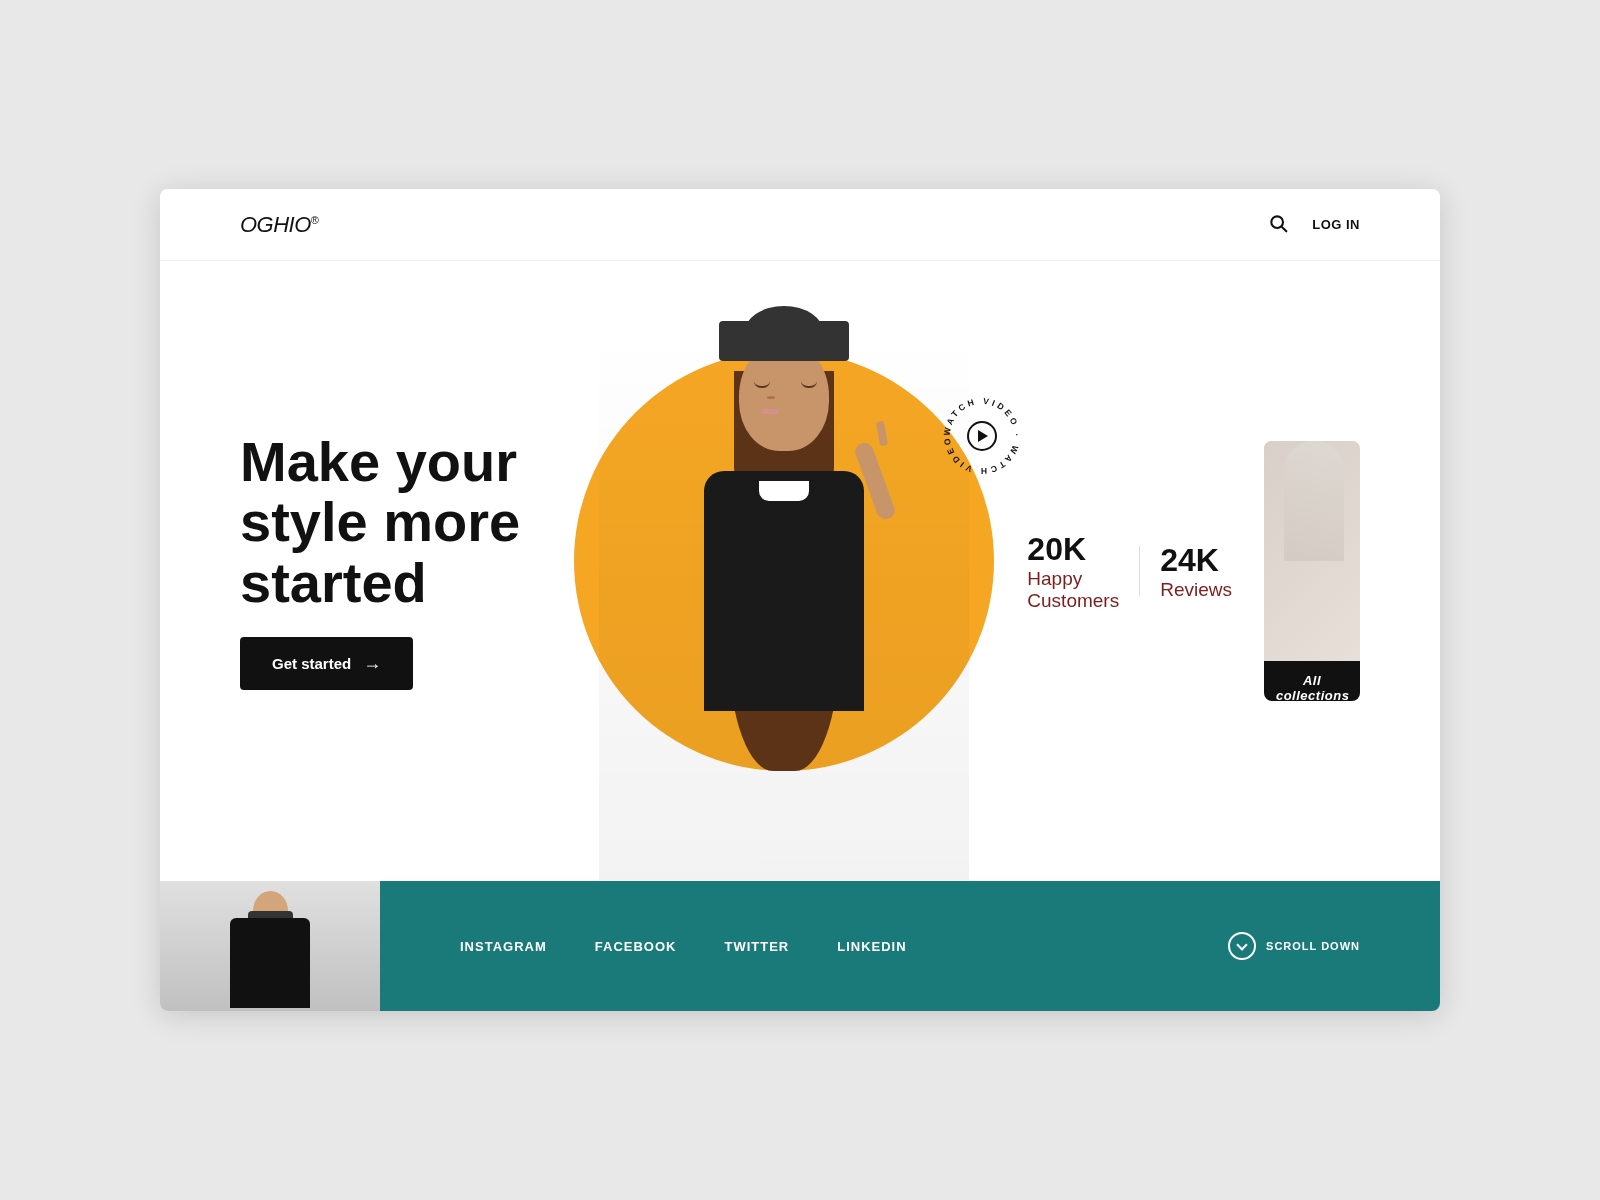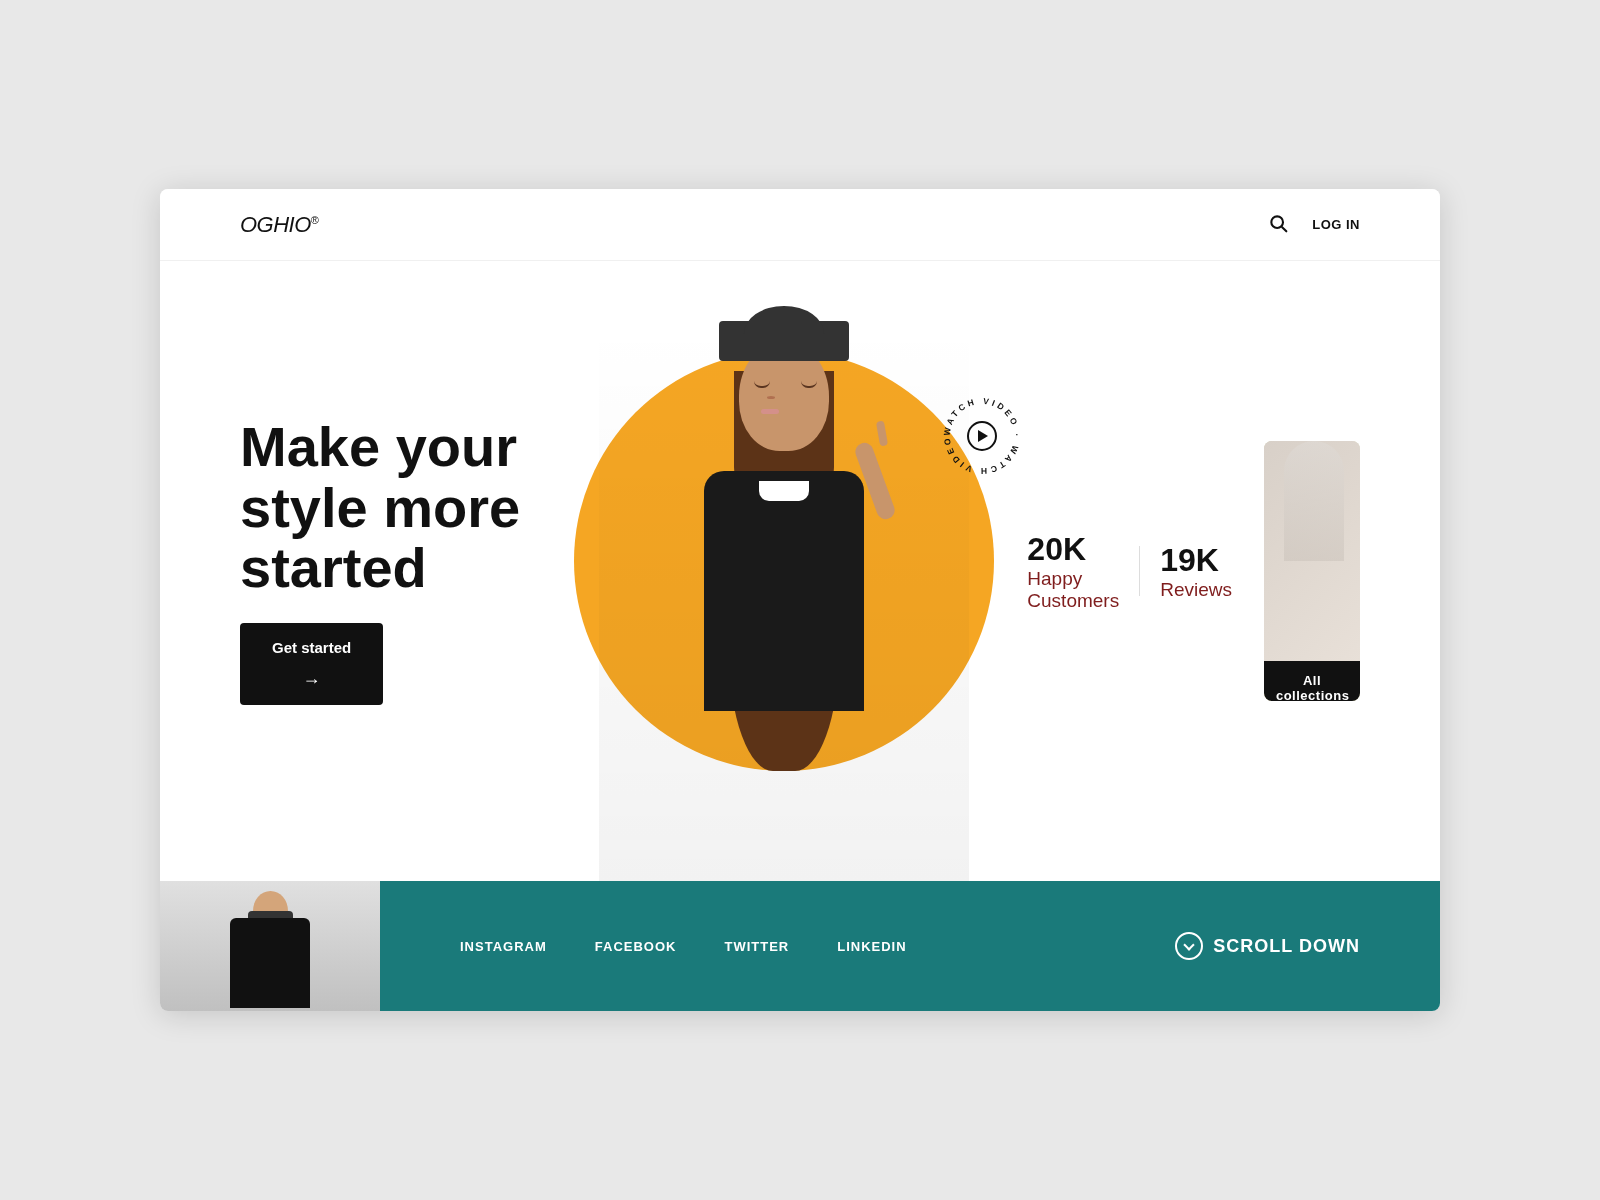--- a/index.html
+++ b/index.html
@@ -102,21 +102,20 @@
       color: #fff;
       border: none;
       padding: 16px 32px;
       font-size: 15px;
       font-weight: 600;
       border-radius: 4px;
       cursor: pointer;
       display: inline-flex;
       align-items: center;
       gap: 12px;
-      flex-direction: column;
     }
     .arrow-icon {
       font-size: 18px;
     }
 
     
     .hero-center {
       flex: 1;
       display: flex;
       justify-content: center;
@@ -271,20 +270,21 @@
       height: 50px;
       background: #ddd;
       margin: 0 20px;
     }
     .collection-card {
       border-radius: 8px;
       overflow: hidden;
       position: relative;
       background: #fef9c3;
       height: 260px;
+      font-style: italic;
     }
     .collection-img {
       width: 100%;
       height: 220px;
       background: linear-gradient(135deg, #c8c8c8 0%, #e8e8e8 50%, #b0b0b0 100%);
       position: relative;
       overflow: hidden;
       display: flex;
       align-items: flex-end;
       justify-content: center;
@@ -374,21 +374,21 @@
       font-size: 13px;
       font-weight: 600;
       letter-spacing: 1px;
       text-transform: uppercase;
     }
     .scroll-down {
       display: flex;
       align-items: center;
       gap: 10px;
       color: #fff;
-      font-size: 18px;
+      font-size: 11px;
       font-weight: 700;
       letter-spacing: 1px;
       text-transform: uppercase;
       cursor: pointer;
     }
     .scroll-circle {
       width: 28px;
       height: 28px;
       border: 2px solid #fff;
       border-radius: 50%;
@@ -492,21 +492,21 @@
     </div>
 
     <div class="hero-right">
       <div class="stats-row">
         <div class="stat-item">
           <div class="stat-num">20K</div>
           <div class="stat-label">Happy Customers</div>
         </div>
         <div class="stat-divider"></div>
         <div class="stat-item">
-          <div class="stat-num">19K</div>
+          <div class="stat-num">24K</div>
           <div class="stat-label">Reviews</div>
         </div>
       </div>
 
       <div class="collection-card">
         <div class="collection-img">
           <div style="position:absolute;top:0;left:0;right:0;bottom:0;background:linear-gradient(135deg,#d8d0c8,#e8e0d8);"></div>
 
           <div style="position:absolute;top:0;left:20px;width:60px;height:120px;background:linear-gradient(180deg,#e0dcd8,#c8c0b8);border-radius:30px 30px 0 0;opacity:0.5;"></div>
           <div class="walking-figures">

